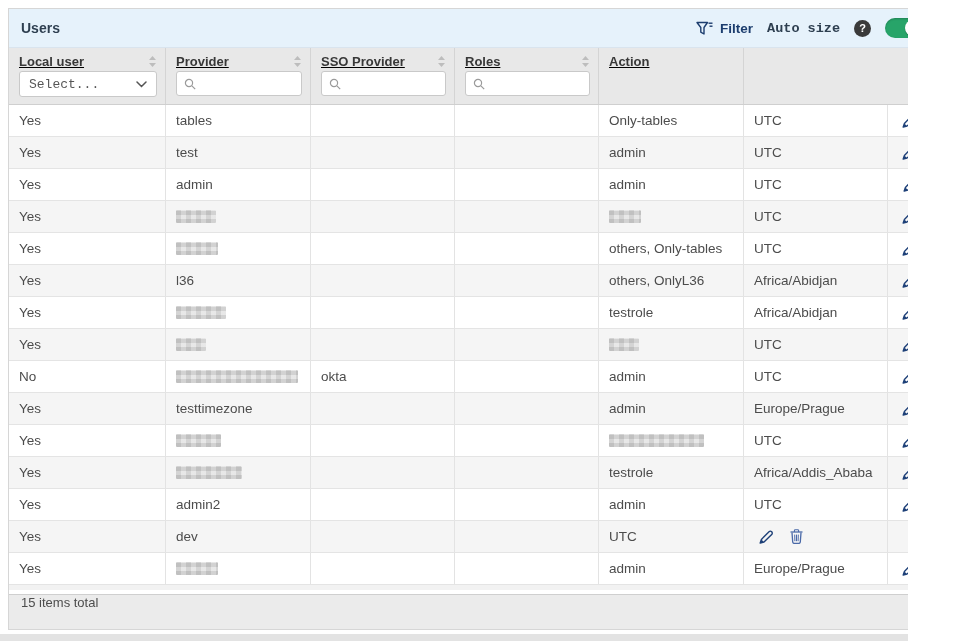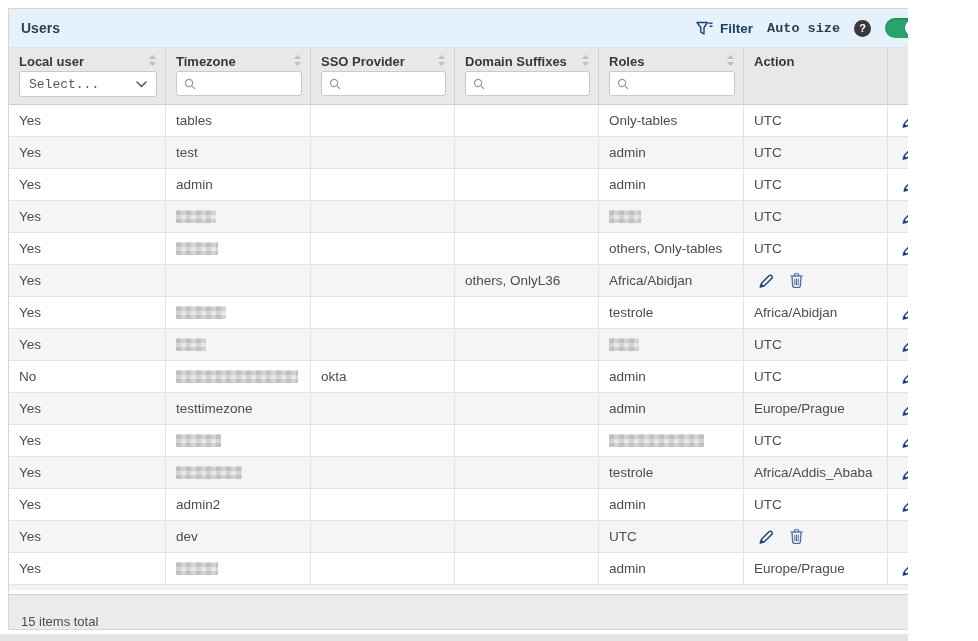--- a/index.html
+++ b/index.html
@@ -28,21 +28,21 @@
 
   
   .content { position: relative; flex: 1 1 auto; overflow: hidden; }
   .vscroll-gutter { position: absolute; top: 0; right: 0; width: 13px; height: 541px;
     background: #fbfbfb; border-left: 1px solid #dedede; }
   .vscroll-gutter .gutter-top { height: 61px; background: #e8e8e8; border-bottom: 1px solid #cfcfcf; }
 
   .thead { width: 943px; background: #e8e8e8; border-bottom: 1px solid #cfcfcf; }
   .grid-row { display: grid; grid-template-columns: 157px 145px 144px 144px 145px 144px 64px; }
   .th { padding: 6px 8px 2px 10px; border-right: 1px solid #d4d4d4; position: relative; }
-  .th .label-line { display: flex; justify-content: space-between; }
+  .th .label-line { display: flex; align-items: center; justify-content: space-between; text-decoration: underline; }
   .th .col-label { font-size: 13px; font-weight: 700; color: #383838; white-space: nowrap; }
   .th .filter-line { height: 33px; display: flex; align-items: flex-start; padding-top: 2px; }
   .filter-input { display: flex; align-items: center; gap: 6px; width: 100%; height: 25px;
     background: #fff; border: 1px solid #c9c9c9; border-radius: 3px; padding: 0 7px; cursor: text; }
   .filter-select { display: flex; align-items: center; justify-content: space-between; width: 100%;
     height: 26px; background: #fff; border: 1px solid #c9c9c9; border-radius: 3px; padding: 0 9px; cursor: pointer; }
   .filter-select .select-text { font-size: 13px; color: #565656; font-family: Liberation Mono, monospace; }
   .sort-icon { flex: 0 0 auto; margin-left: 6px; cursor: pointer; }
 
   .tbody { width: 943px; }
@@ -58,21 +58,21 @@
   .redacted { display: inline-block; height: 13px; border-radius: 1px;
     background-image:
       repeating-linear-gradient(90deg, rgba(0,0,0,0.10) 0 5px, rgba(0,0,0,0.02) 5px 10px),
       repeating-linear-gradient(0deg, #d6d6d6 0 4px, #ececec 4px 8px);
     filter: blur(0.6px); }
 
   .hscroll-strip { width: 943px; height: 5px; background: #f2f2f2; }
 
   
   .footer { flex: 0 0 35px; background: #ebebeb; border-top: 1px solid #cfcfcf;
-    display: flex; align-items: flex-end; padding: 0 12px; }
+    display: flex; align-items: flex-start; padding: 0 12px; }
   .footer span { font-size: 13px; color: #4c4c4c; }
 </style>
 </head>
 <body>
 
 <div class="page">
   <div class="card">
 
     <div class="titlebar">
       <span class="title">Users</span>
@@ -114,21 +114,21 @@
                 <span style="display:flex">
                   <svg width="11" height="7" viewBox="0 0 11 7">
                     <path d="M1 1 L5.5 5.5 L10 1" fill="none" stroke="#555" stroke-width="1.5" stroke-linecap="round"></path>
                   </svg>
                 </span>
               </span>
             </div>
           </div>
           <div class="th">
             <div class="label-line">
-              <span class="col-label">Timezone</span>
+              <span class="col-label">Provider</span>
               <span style="display:flex">
                 <svg class="sort-icon" width="9" height="13" viewBox="0 0 9 13">
                   <path d="M4.5 1 L8 5 H1 Z" fill="#bdbdbd"></path>
                   <path d="M4.5 12 L1 8 H8 Z" fill="#bdbdbd"></path>
                 </svg>
               </span>
             </div>
             <div class="filter-line">
               <span class="filter-input">
                 <span style="display:flex">
@@ -156,41 +156,20 @@
                   <svg width="12" height="12" viewBox="0 0 12 12">
                     <circle cx="5" cy="5" r="3.6" fill="none" stroke="#9a9a9a" stroke-width="1.2"></circle>
                     <line x1="7.9" y1="7.9" x2="11.2" y2="11.2" stroke="#9a9a9a" stroke-width="1.2"></line>
                   </svg>
                 </span>
               </span>
             </div>
           </div>
           <div class="th">
             <div class="label-line">
-              <span class="col-label">Domain Suffixes</span>
-              <span style="display:flex">
-                <svg class="sort-icon" width="9" height="13" viewBox="0 0 9 13">
-                  <path d="M4.5 1 L8 5 H1 Z" fill="#bdbdbd"></path>
-                  <path d="M4.5 12 L1 8 H8 Z" fill="#bdbdbd"></path>
-                </svg>
-              </span>
-            </div>
-            <div class="filter-line">
-              <span class="filter-input">
-                <span style="display:flex">
-                  <svg width="12" height="12" viewBox="0 0 12 12">
-                    <circle cx="5" cy="5" r="3.6" fill="none" stroke="#9a9a9a" stroke-width="1.2"></circle>
-                    <line x1="7.9" y1="7.9" x2="11.2" y2="11.2" stroke="#9a9a9a" stroke-width="1.2"></line>
-                  </svg>
-                </span>
-              </span>
-            </div>
-          </div>
-          <div class="th">
-            <div class="label-line">
               <span class="col-label">Roles</span>
               <span style="display:flex">
                 <svg class="sort-icon" width="9" height="13" viewBox="0 0 9 13">
                   <path d="M4.5 1 L8 5 H1 Z" fill="#bdbdbd"></path>
                   <path d="M4.5 12 L1 8 H8 Z" fill="#bdbdbd"></path>
                 </svg>
               </span>
             </div>
             <div class="filter-line">
               <span class="filter-input">
@@ -415,20 +394,23 @@
                   </span>
                 </button>
               </span>
             </div>
           </div>
           <div class="row grid-row">
             <div class="cell">
               <span>Yes</span>
             </div>
             <div class="cell">
+              <span>l36</span>
+            </div>
+            <div class="cell">
               <span></span>
             </div>
             <div class="cell">
               <span></span>
             </div>
             <div class="cell">
               <span>others, OnlyL36</span>
             </div>
             <div class="cell">
               <span>Africa/Abidjan</span>

